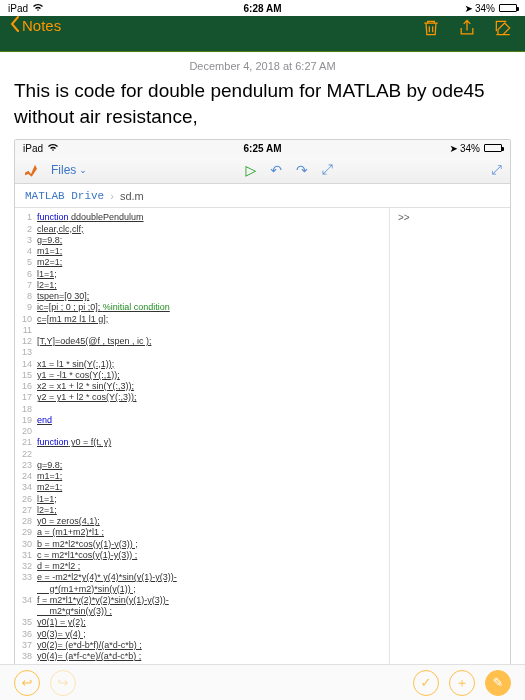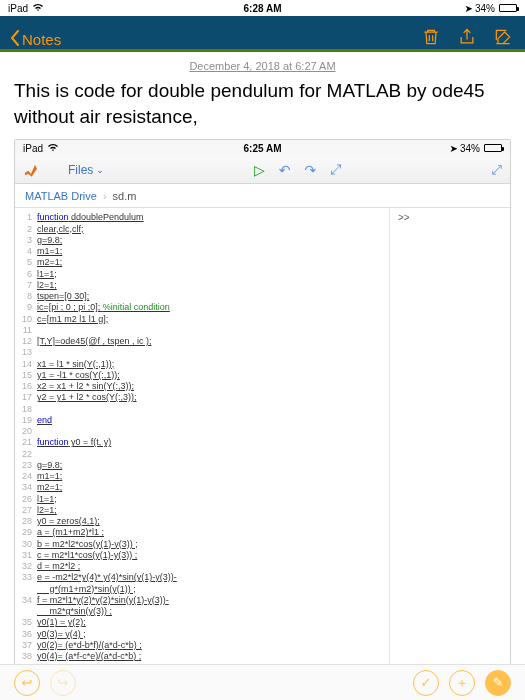--- a/index.html
+++ b/index.html
@@ -6,44 +6,44 @@
 body { width:525px; height:700px; background:#f8f8f8; overflow:hidden; font-size:12px; color:#333; }
 
 .status-bar { height:16px; background:#fff; display:flex; align-items:center; padding:4px 8px; font-size:10px; color:#000; }
 .status-left { flex:1; display:flex; align-items:center; gap:4px; }
 .status-center { flex:1; text-align:center; font-weight:600; }
 .status-right { flex:1; text-align:right; display:flex; justify-content:flex-end; align-items:center; gap:2px;}
 .batt { display:inline-block; width:18px; height:8px; border:1px solid #000; border-radius:1px; position:relative; margin-left:2px;}
 .batt::after{ content:""; position:absolute; right:-3px; top:2px; width:2px; height:4px; background:#000; border-radius:0 1px 1px 0;}
 .batt .fill { height:100%; background:#000; }
 
-.nav-bar { height:36px; background:#0c4a6e; display:flex; align-items:flex-end; padding:0 10px; border-bottom:3px solid #4d7c0f;}
+.nav-bar { height:36px; background:#14532d; display:flex; align-items:flex-start; padding:0 10px; border-bottom:1px solid #4d7c0f;}
 .back { color:#ff9500; font-size:15px; display:flex; align-items:center; gap:2px; }
 .nav-spacer { flex:1; }
 .nav-icon { width:24px; height:24px; margin-left:12px; color:#ff9500; display:flex; align-items:center; justify-content:center; }
 .nav-icon svg{ width:20px; height:20px; stroke:#ff9500; fill:none; stroke-width:1.5;}
 
 .note-area { padding:8px 14px; background:#fff; }
-.note-date { text-align:center; color:#8e8e93; font-size:11px; margin-bottom:6px;text-decoration:underline;}
+.note-date { text-align:center; color:#8e8e93; font-size:11px; margin-bottom:6px;}
 .note-text { font-size:19px; color:#000; line-height:1.35; margin-bottom:10px;}
 
 .embed { border:1px solid #d0d0d0; margin:4px 0; background:#fcfcfc; border-radius:2px;}
 .embed .status-bar { background:#f7f7f7; }
 
-.file-bar { height:28px; background:linear-gradient(#f9f9f9,#efefef); border-bottom:1px solid #d6d6d6; display:flex; align-items:center; padding:0 8px; gap:29px;}
+.file-bar { height:28px; background:linear-gradient(#f9f9f9,#efefef); border-bottom:1px solid #d6d6d6; display:flex; align-items:center; padding:0 8px; gap:12px;}
 .matlab-logo { width:16px; height:16px; }
 .files-lbl { color:#3a75c4; font-size:12px; display:flex; align-items:center; gap:3px;}
 .chev { font-size:9px; color:#3a75c4;}
 .fb-spacer{ flex:1;}
 .fb-icons { display:flex; gap:14px; align-items:center;}
 .fb-icons span{ font-size:14px; }
 .play{color:#1a9e1a;} .undo,.redo{color:#5a8fd6;} .expand{color:#5a8fd6; margin-left:auto; font-size:13px;}
 
 .path-bar { height:24px; display:flex; align-items:center; padding:0 10px; border-bottom:1px solid #e0e0e0; font-size:11px; background:#fff;}
-.path-root{ color:#3a75c4;} .path-sep{ color:#bbb; margin:0 6px;} .path-file{ color:#555;}
+.path-root{ color:#3a75c4;font-family:Liberation Mono, monospace;} .path-sep{ color:#bbb; margin:0 6px;} .path-file{ color:#555;}
 
 .editor-wrap { display:flex; background:#fff; }
 .editor-left { flex:1; border-right:1px solid #e5e5e5;text-decoration:underline;}
 .editor-right { width:120px; padding:4px 8px; font-size:10px; color:#666;}
 .code { font-family:Menlo,Consolas,monospace; font-size:9px; line-height:1.25; padding:4px 0;}
 .code .ln { color:#b0b0b0; display:inline-block; width:18px; text-align:right; padding-right:5px; user-select:none;}
 .code .kw{ color:#0000cc;} .code .com{ color:#228b22;}
 .code-row { white-space:pre; padding:0 4px;}
 
 .bottom-bar { position:absolute; bottom:0; left:0; right:0; height:36px; background:#fafafa; border-top:1px solid #e0e0e0; display:flex; align-items:center; padding:0 14px; gap:10px;}

